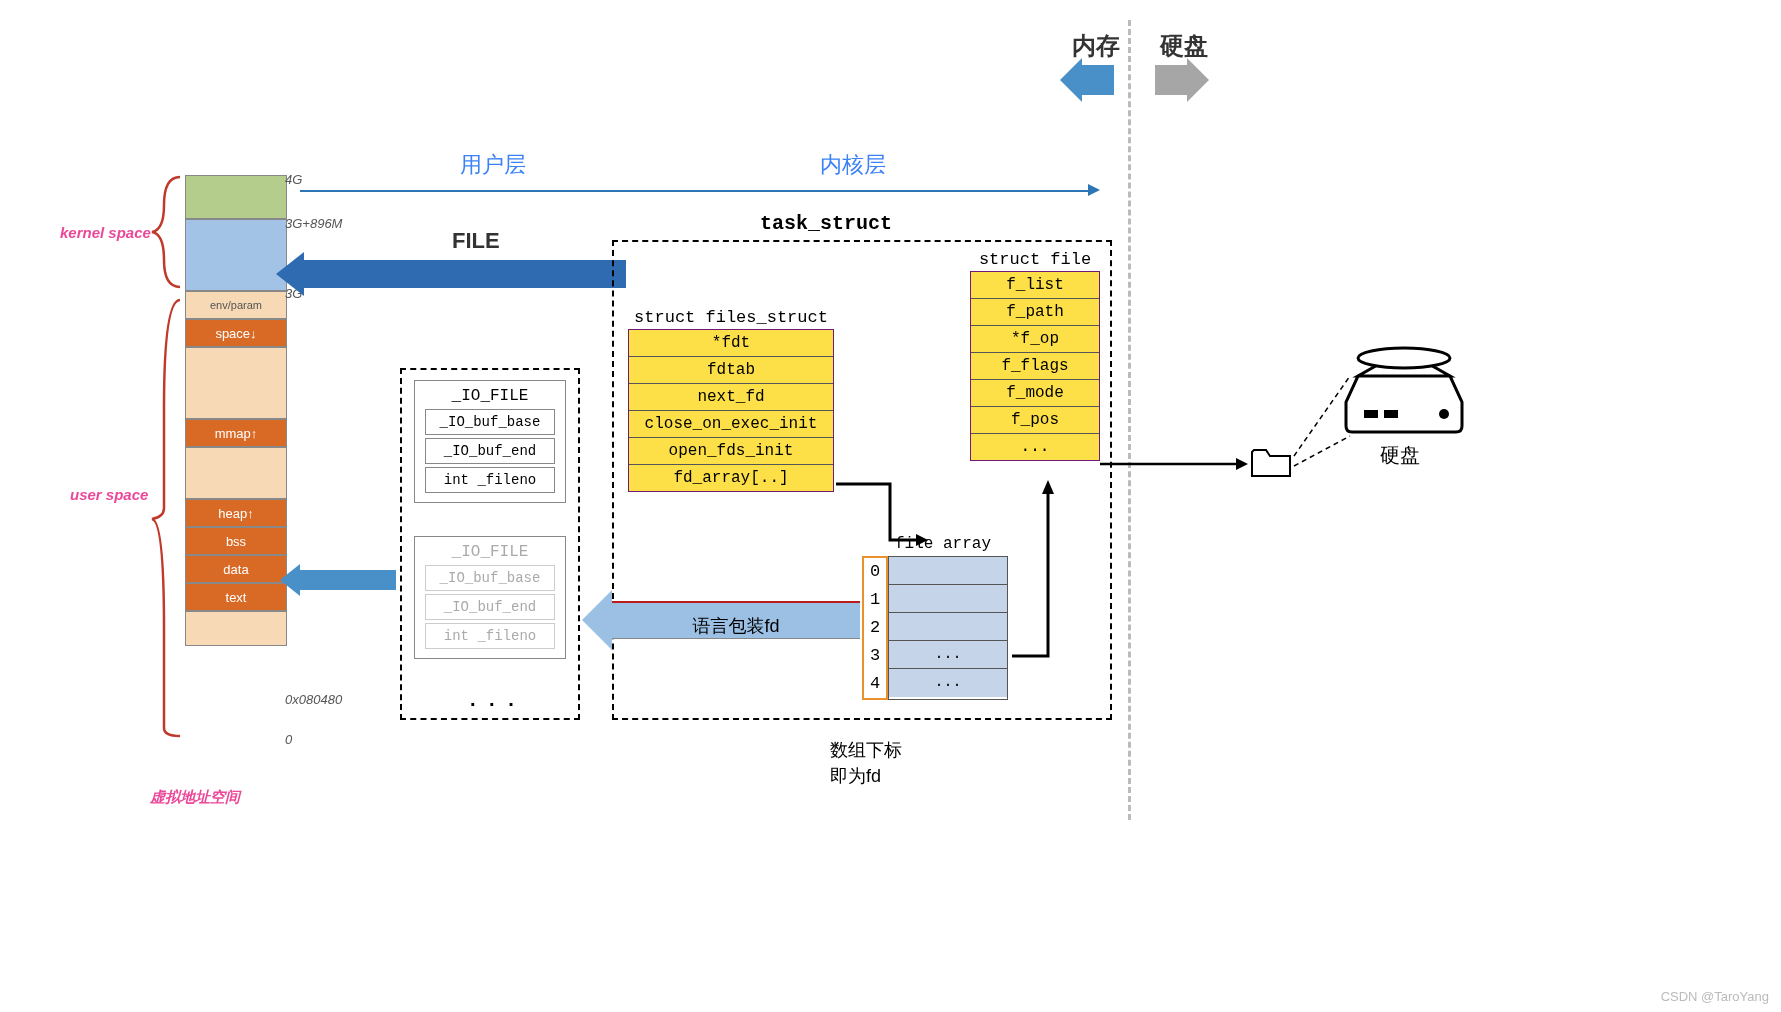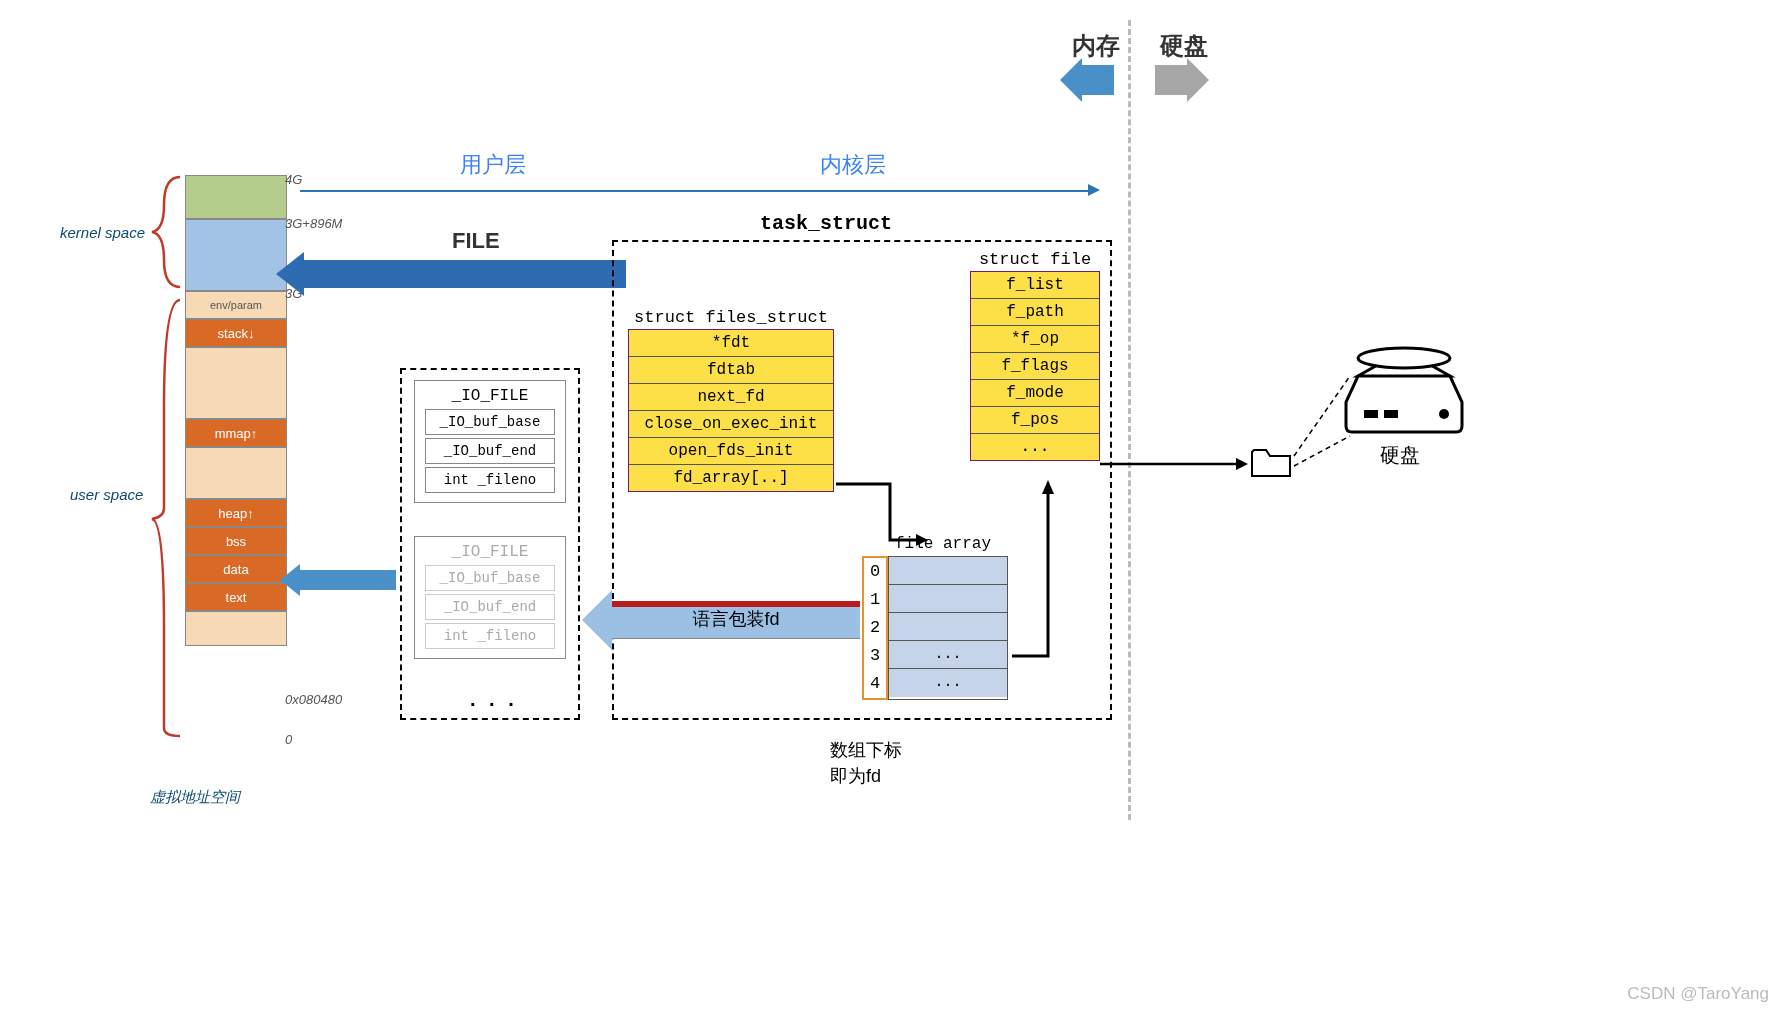--- a/index.html
+++ b/index.html
@@ -11,37 +11,37 @@
   .mem-cell { border: 1px solid #888; text-align: center; font-size: 13px; display: flex; align-items: center; justify-content: center; color: #fff; }
   .mem-green { background: #b5cd8c; height: 44px; }
   .mem-blue { background: #a3c3e6; height: 72px; color: #333; }
   .mem-peach-s { background: #f7d9b6; height: 28px; color: #555; font-size: 11px; }
   .mem-orange { background: #d96a26; height: 28px; }
   .mem-peach-l { background: #f7d9b6; height: 72px; }
   .mem-peach-m { background: #f7d9b6; height: 52px; }
   .mem-peach-xs { background: #f7d9b6; height: 35px; }
   
   .mem-label { position: absolute; left: 285px; font-size: 13px; font-style: italic; color: #555; }
-  .space-label { font-style: italic; font-size: 15px; color: #0c4a6e; }
+  .space-label { font-style: italic; font-size: 15px; color: #ec4899; font-weight: bold; }
   
   
   .top-label { font-size: 24px; font-weight: bold; color: #333; margin-top: 12px; }
   .section-label { font-size: 22px; color: #3b82f6; }
   
   
   .arrow-line { position: absolute; background: #2E75B6; height: 2px; }
   .arrow-head-r { position: absolute; width: 0; height: 0; border-top: 6px solid transparent; border-bottom: 6px solid transparent; border-left: 12px solid #2E75B6; }
   
   .big-arrow-left { position: absolute; display: flex; align-items: center; }
   .big-arrow-left .head { width: 0; height: 0; border-top: 22px solid transparent; border-bottom: 22px solid transparent; border-right: 28px solid; }
   .big-arrow-left .body { height: 28px; }
   
   .block-arrow { position: absolute; display: flex; align-items: center; }
   .block-arrow .head-l { width: 0; height: 0; border-top: 30px solid transparent; border-bottom: 30px solid transparent; border-right: 30px solid; }
-  .block-arrow .body { height: 38px; border-top: 6px solid #b91c1c; border-bottom: 1px solid #888; display: flex; align-items: flex-start; justify-content: center; font-size: 18px; }
+  .block-arrow .body { height: 38px; border-top: 2px solid #b91c1c; border-bottom: 1px solid #888; display: flex; align-items: flex-end; justify-content: center; font-size: 18px; }
   
   
   .dashed-box { position: absolute; border: 2px dashed #000; }
   
   
   .struct-title { font-family: "Courier New", monospace; font-size: 17px; text-align: center; margin-bottom: 2px; }
   .struct-table { border: 1px solid #701a75; background: #fde047; }
   .struct-row { border-bottom: 1px solid #555; text-align: center; font-family: "Courier New", monospace; font-size: 16px; padding: 4px 8px; }
   .struct-row:last-child { border-bottom: none; }
   
@@ -58,21 +58,21 @@
   .fa-idx div { height: 28px; text-align: center; font-family: "Courier New", monospace; font-size: 17px; line-height: 28px; }
   .fa-cells { border: 1px solid #555; width: 120px; }
   .fa-cells div { height: 28px; border-bottom: 1px solid #555; background: #c5d4e8; text-align: center; font-family: "Courier New", monospace; font-size: 15px; line-height: 28px; }
   .fa-cells div:last-child { border-bottom: none; }
   
   
   .disk-divider { position: absolute; left: 1128px; top: 20px; width: 0; height: 800px; border-left: 3px dashed #bbb; }
   
   .disk-icon { position: absolute; }
   
-  .watermark { position: absolute; right: 12px; bottom: 8px; font-size: 17px; color: #bbb; }
+  .watermark { position: absolute; right: 12px; bottom: 8px; font-size: 13px; color: #bbb; }
   
   .legend-arrow { position: absolute; display: flex; align-items: center; }
   .legend-arrow .head { width: 0; height: 0; border-top: 22px solid transparent; border-bottom: 22px solid transparent; }
   .legend-arrow .body { height: 30px; }
   
   .folder-icon { position: absolute; }
 </style>
 </head>
 <body>
 
@@ -95,21 +95,21 @@
 
 <div class="arrow-line" style="left:300px; top:190px; width:790px;"></div>
 <div class="arrow-head-r" style="left:1088px; top:184px;"></div>
 
 <div class="abs" style="left:760px; top:212px; font-family:'Courier New',monospace; font-size:20px; font-weight:bold;">task_struct</div>
 
 <div class="abs mem-bar">
   <div class="mem-cell mem-green"></div>
   <div class="mem-cell mem-blue"></div>
   <div class="mem-cell mem-peach-s">env/param</div>
-  <div class="mem-cell mem-orange">stack↓</div>
+  <div class="mem-cell mem-orange">space↓</div>
   <div class="mem-cell mem-peach-l"></div>
   <div class="mem-cell mem-orange">mmap↑</div>
   <div class="mem-cell mem-peach-m"></div>
   <div class="mem-cell mem-orange">heap↑</div>
   <div class="mem-cell mem-orange">bss</div>
   <div class="mem-cell mem-orange">data</div>
   <div class="mem-cell mem-orange">text</div>
   <div class="mem-cell mem-peach-xs"></div>
 </div>
 

